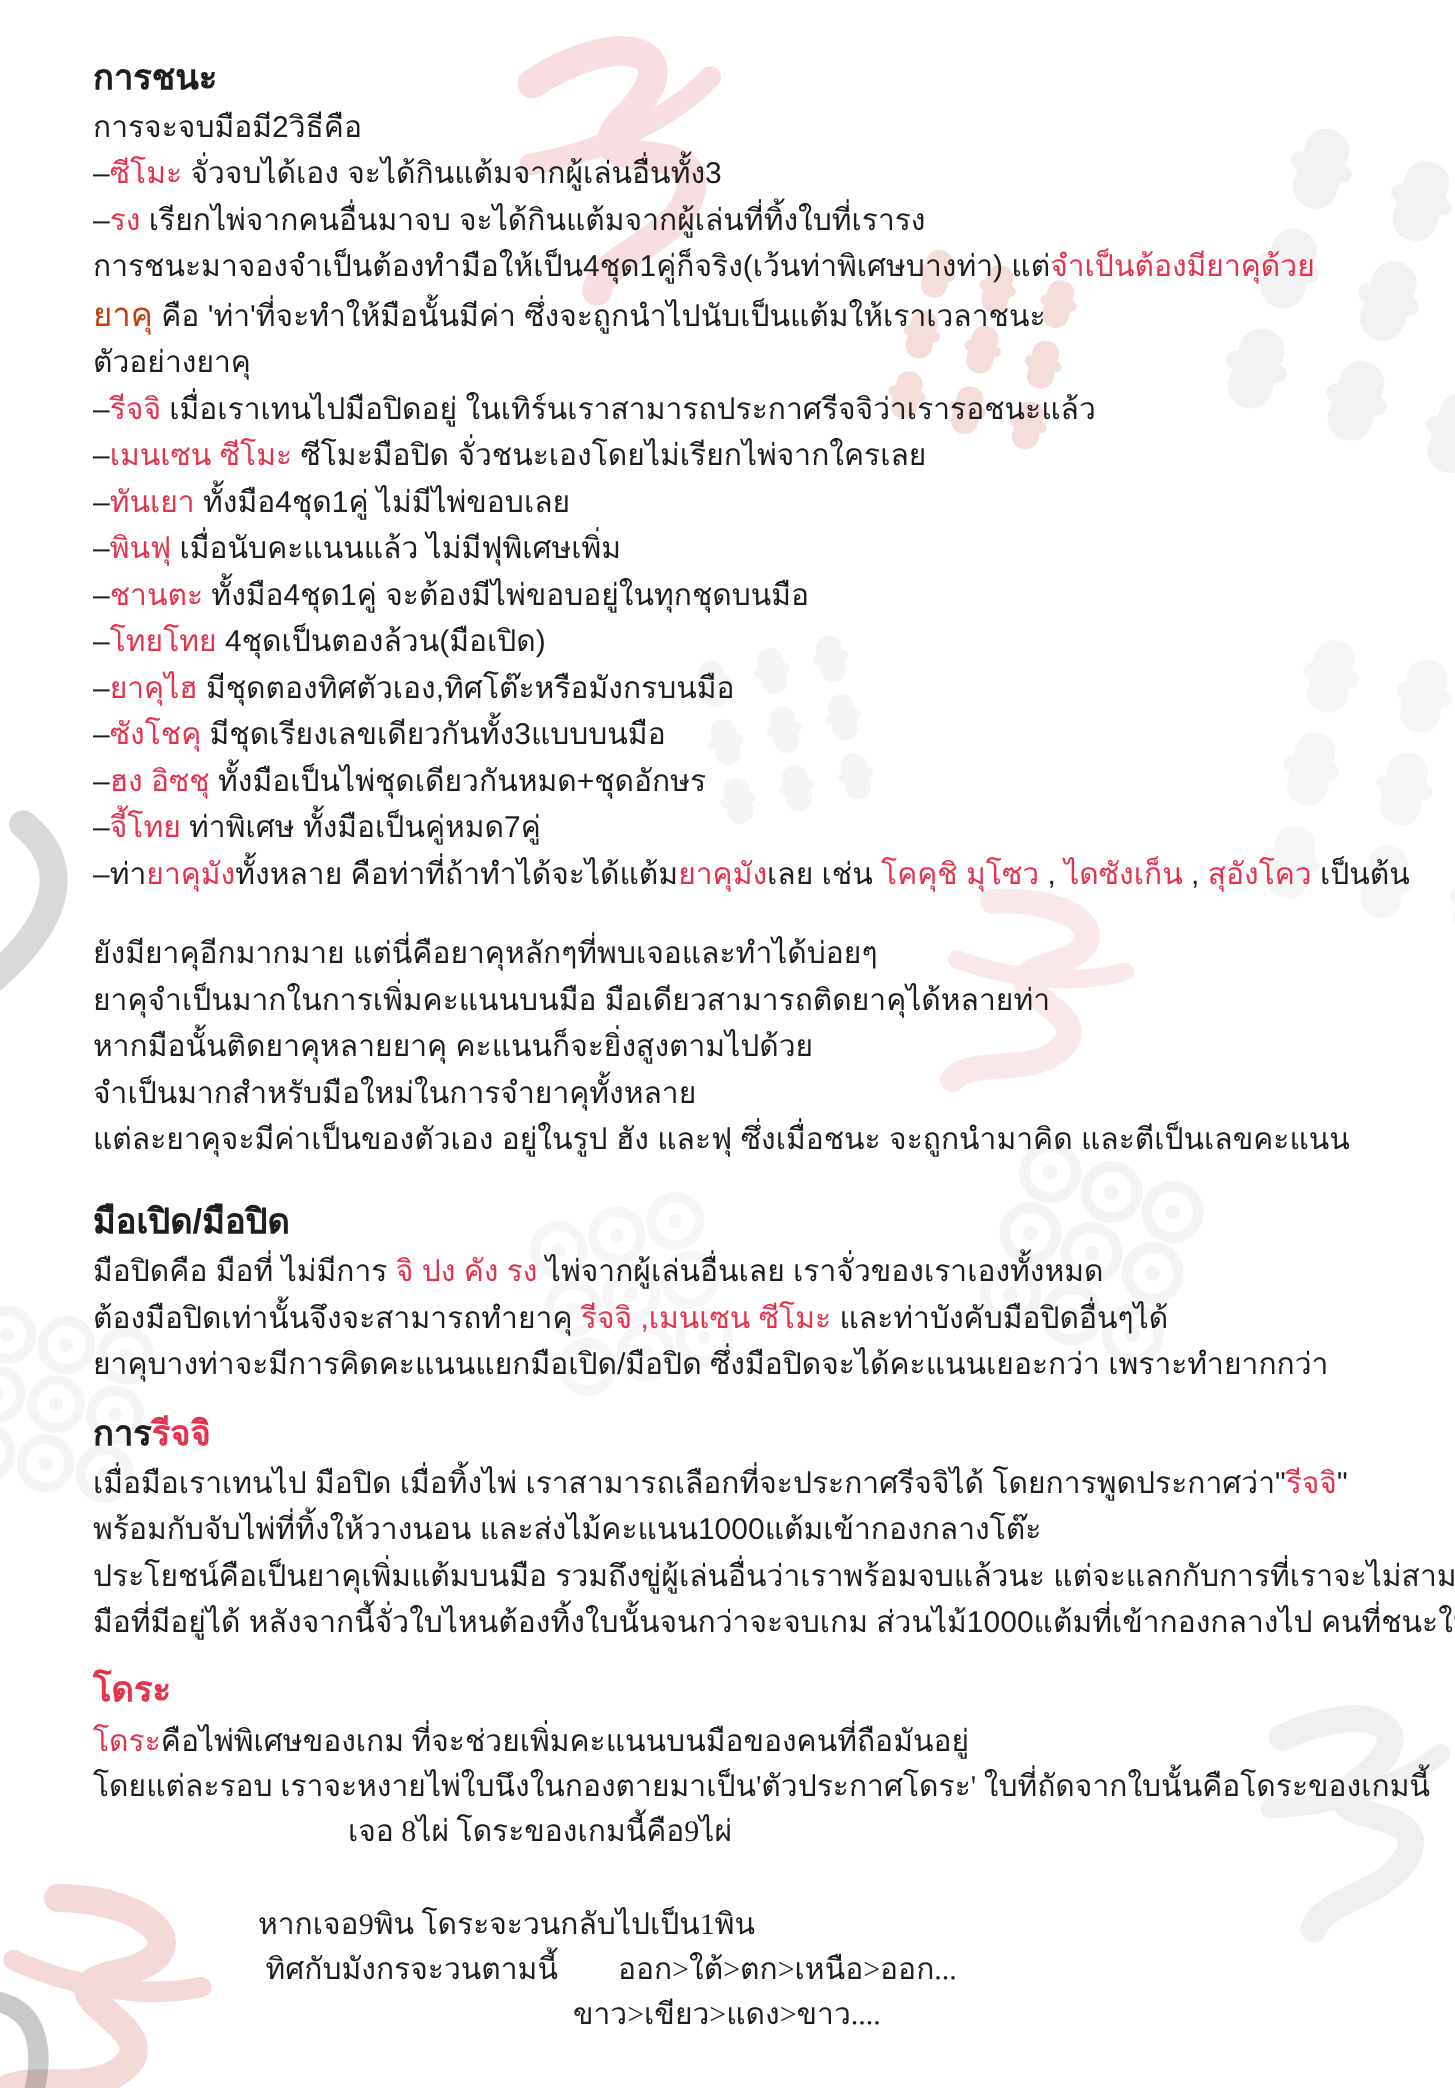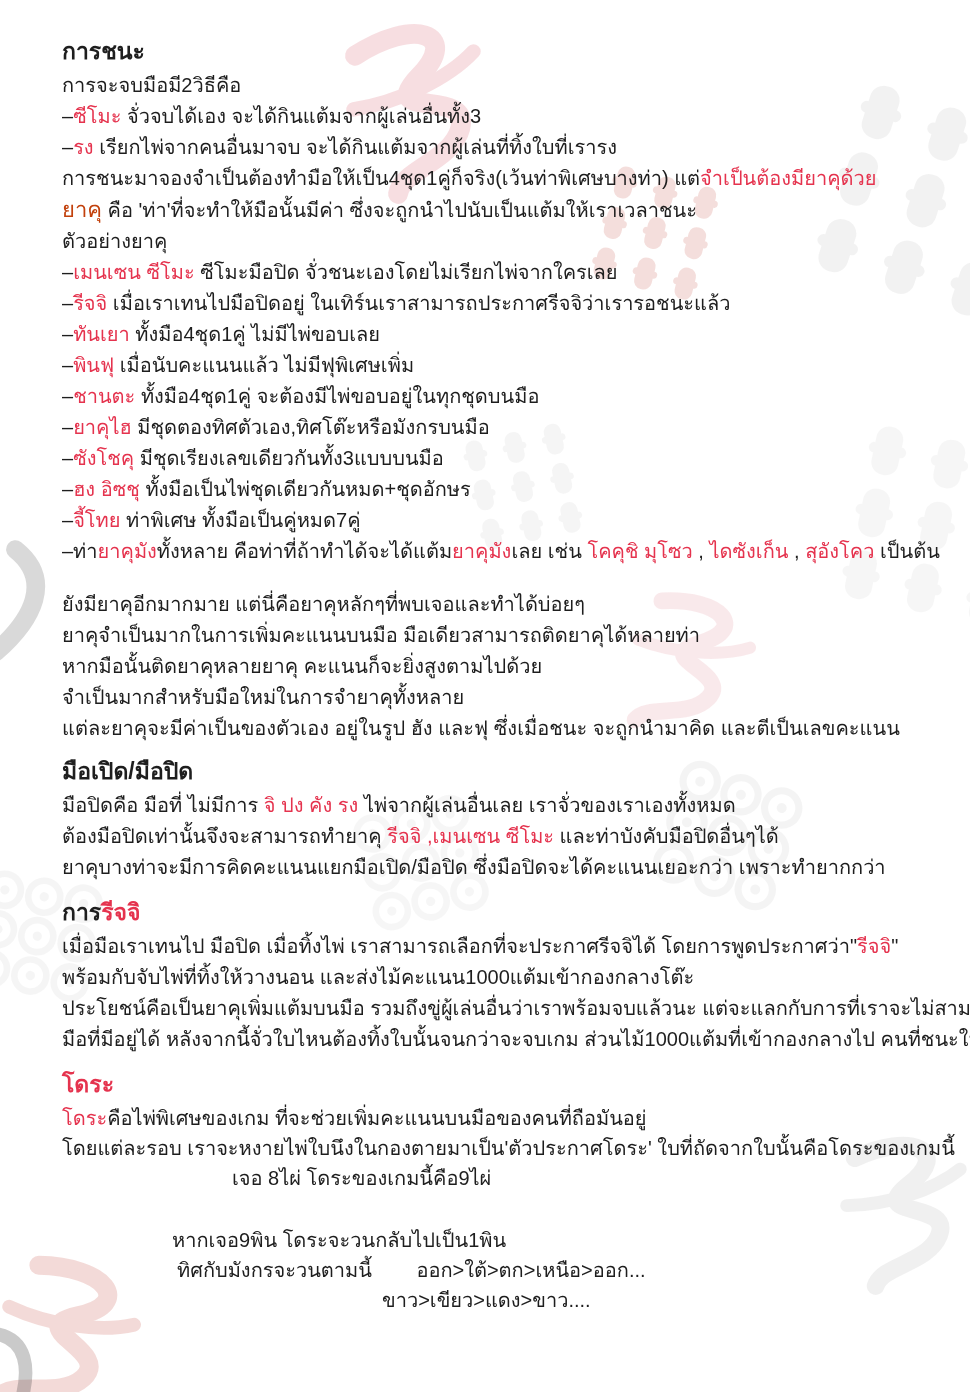--- a/index.html
+++ b/index.html
@@ -18,23 +18,23 @@
   h2{font-size:23px;line-height:34px;font-weight:bold;margin:0 0 2px 0;letter-spacing:0;}
   .line{margin:0;font-size:20px;line-height:31px;white-space:nowrap;}
   .seg-black{color:#1e1e1e;}
   .seg-red{color:#e5334e;}
   .seg-red-lg{color:#c2410c;font-size:22px;}
   .h-black{color:#1e1e1e;}
   .h-red{color:#e5334e;}
   section[data-sec="winning"]{margin-top:0;}
   section[data-sec="yaku-intro"]{margin-top:0;}
   section[data-sec="yaku-notes"]{margin-top:22px;}
-  section[data-sec="open-closed"]{margin-top:10px;}
+  section[data-sec="open-closed"]{margin-top:21px;}
   section[data-sec="riichi"]{margin-top:12px;}
-  section[data-sec="dora"]{margin-top:12px;}
+  section[data-sec="dora"]{margin-top:12px;font-family:Liberation Serif, serif;}
   section[data-sec="dora"] .line{line-height:30px;}
 </style>
 </head>
 <body>
 
 <div class="page">
   <div class="watermarks" id="watermarks">
       <div class="wm" style="left: 330px; top: 15px; width: 190px; height: 190px; color: rgb(217, 95, 110); opacity: 0.2; transform: rotate(-18deg);"><svg width="190" height="190" viewBox="0 0 105 105">
           <path d="M25 12 C62 2 85 18 55 34 C25 50 80 48 68 68 C58 84 30 80 24 92" fill="none" stroke="currentColor" stroke-width="11" stroke-linecap="round"></path>
        <path d="M15 40 C40 44 70 40 88 30" fill="none" stroke="currentColor" stroke-width="8" stroke-linecap="round"></path>
@@ -202,25 +202,26 @@
       <section data-sec="winning">
         <h2><span class="h-black">การชนะ</span></h2>
         <p class="line"><span class="seg-black">การจะจบมือมี2วิธีคือ</span></p>
         <p class="line"><span class="seg-black">–</span><span class="seg-red">ซีโมะ</span><span class="seg-black"> จั่วจบได้เอง จะได้กินแต้มจากผู้เล่นอื่นทั้ง3</span></p>
         <p class="line"><span class="seg-black">–</span><span class="seg-red">รง</span><span class="seg-black"> เรียกไพ่จากคนอื่นมาจบ จะได้กินแต้มจากผู้เล่นที่ทิ้งใบที่เรารง</span></p>
         <p class="line"><span class="seg-black">การชนะมาจองจำเป็นต้องทำมือให้เป็น4ชุด1คู่ก็จริง(เว้นท่าพิเศษบางท่า) แต่</span><span class="seg-red">จำเป็นต้องมียาคุด้วย</span></p>
       </section>
       <section data-sec="yaku-intro">
         <p class="line"><span class="seg-red-lg">ยาคุ</span><span class="seg-black"> คือ 'ท่า'ที่จะทำให้มือนั้นมีค่า ซึ่งจะถูกนำไปนับเป็นแต้มให้เราเวลาชนะ</span></p>
         <p class="line"><span class="seg-black">ตัวอย่างยาคุ</span></p>
+        <p class="line"><span class="seg-black">–</span><span class="seg-red">รีจจิ</span><span class="seg-black"> เมื่อเราเทนไปมือปิดอยู่ ในเทิร์นเราสามารถประกาศรีจจิว่าเรารอชนะแล้ว</span></p>
         <p class="line"><span class="seg-black">–</span><span class="seg-red">เมนเซน ซีโมะ</span><span class="seg-black"> ซีโมะมือปิด จั่วชนะเองโดยไม่เรียกไพ่จากใครเลย</span></p>
-        <p class="line"><span class="seg-black">–</span><span class="seg-red">รีจจิ</span><span class="seg-black"> เมื่อเราเทนไปมือปิดอยู่ ในเทิร์นเราสามารถประกาศรีจจิว่าเรารอชนะแล้ว</span></p>
         <p class="line"><span class="seg-black">–</span><span class="seg-red">ทันเยา</span><span class="seg-black"> ทั้งมือ4ชุด1คู่ ไม่มีไพ่ขอบเลย</span></p>
         <p class="line"><span class="seg-black">–</span><span class="seg-red">พินฟุ</span><span class="seg-black"> เมื่อนับคะแนนแล้ว ไม่มีฟุพิเศษเพิ่ม</span></p>
         <p class="line"><span class="seg-black">–</span><span class="seg-red">ชานตะ</span><span class="seg-black"> ทั้งมือ4ชุด1คู่ จะต้องมีไพ่ขอบอยู่ในทุกชุดบนมือ</span></p>
+        <p class="line"><span class="seg-black">–</span><span class="seg-red">โทยโทย</span><span class="seg-black"> 4ชุดเป็นตองล้วน(มือเปิด)</span></p>
         <p class="line"><span class="seg-black">–</span><span class="seg-red">ยาคุไฮ</span><span class="seg-black"> มีชุดตองทิศตัวเอง,ทิศโต๊ะหรือมังกรบนมือ</span></p>
         <p class="line"><span class="seg-black">–</span><span class="seg-red">ซังโชคุ</span><span class="seg-black"> มีชุดเรียงเลขเดียวกันทั้ง3แบบบนมือ</span></p>
         <p class="line"><span class="seg-black">–</span><span class="seg-red">ฮง อิซชุ</span><span class="seg-black"> ทั้งมือเป็นไพ่ชุดเดียวกันหมด+ชุดอักษร</span></p>
         <p class="line"><span class="seg-black">–</span><span class="seg-red">จี้โทย</span><span class="seg-black"> ท่าพิเศษ ทั้งมือเป็นคู่หมด7คู่</span></p>
         <p class="line"><span class="seg-black">–ท่า</span><span class="seg-red">ยาคุมัง</span><span class="seg-black">ทั้งหลาย คือท่าที่ถ้าทำได้จะได้แต้ม</span><span class="seg-red">ยาคุมัง</span><span class="seg-black">เลย เช่น </span><span class="seg-red">โคคุชิ มุโซว</span><span class="seg-black"> , </span><span class="seg-red">ไดซังเก็น</span><span class="seg-black"> , </span><span class="seg-red">สุอังโคว</span><span class="seg-black"> เป็นต้น</span></p>
       </section>
       <section data-sec="yaku-notes">
         <p class="line"><span class="seg-black">ยังมียาคุอีกมากมาย แต่นี่คือยาคุหลักๆที่พบเจอและทำได้บ่อยๆ</span></p>
         <p class="line"><span class="seg-black">ยาคุจำเป็นมากในการเพิ่มคะแนนบนมือ มือเดียวสามารถติดยาคุได้หลายท่า</span></p>
         <p class="line"><span class="seg-black">หากมือนั้นติดยาคุหลายยาคุ คะแนนก็จะยิ่งสูงตามไปด้วย</span></p>

